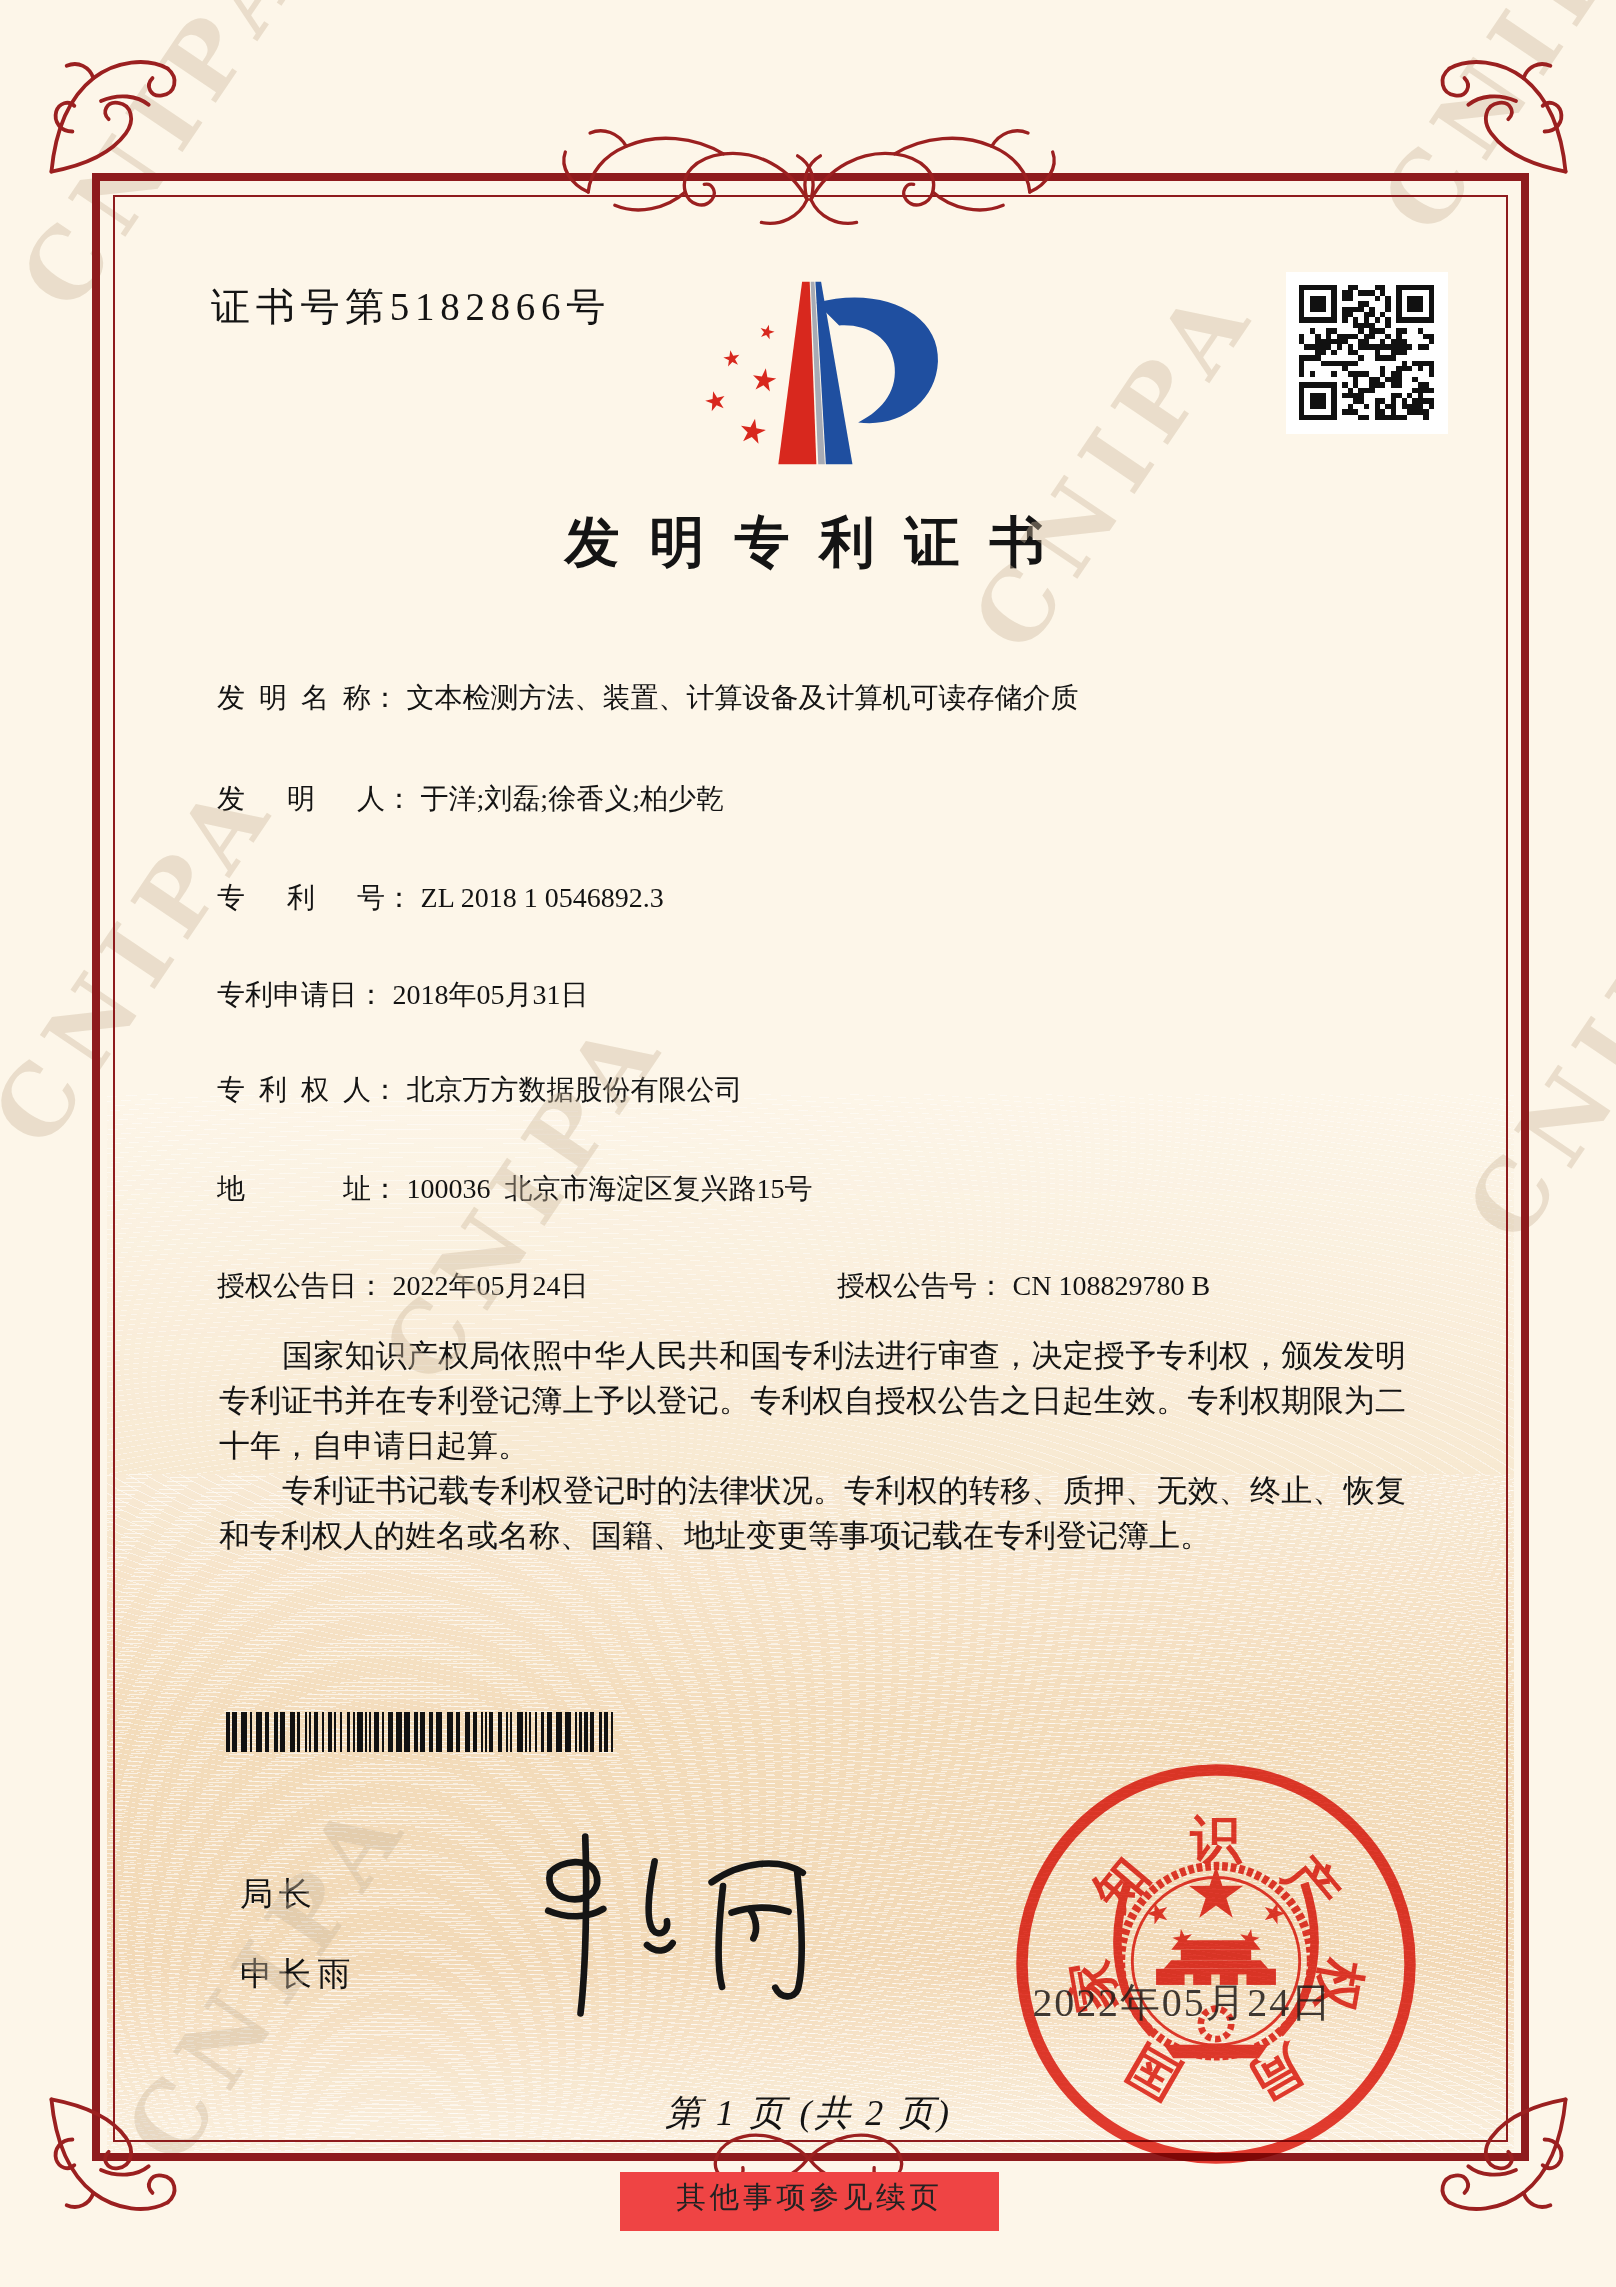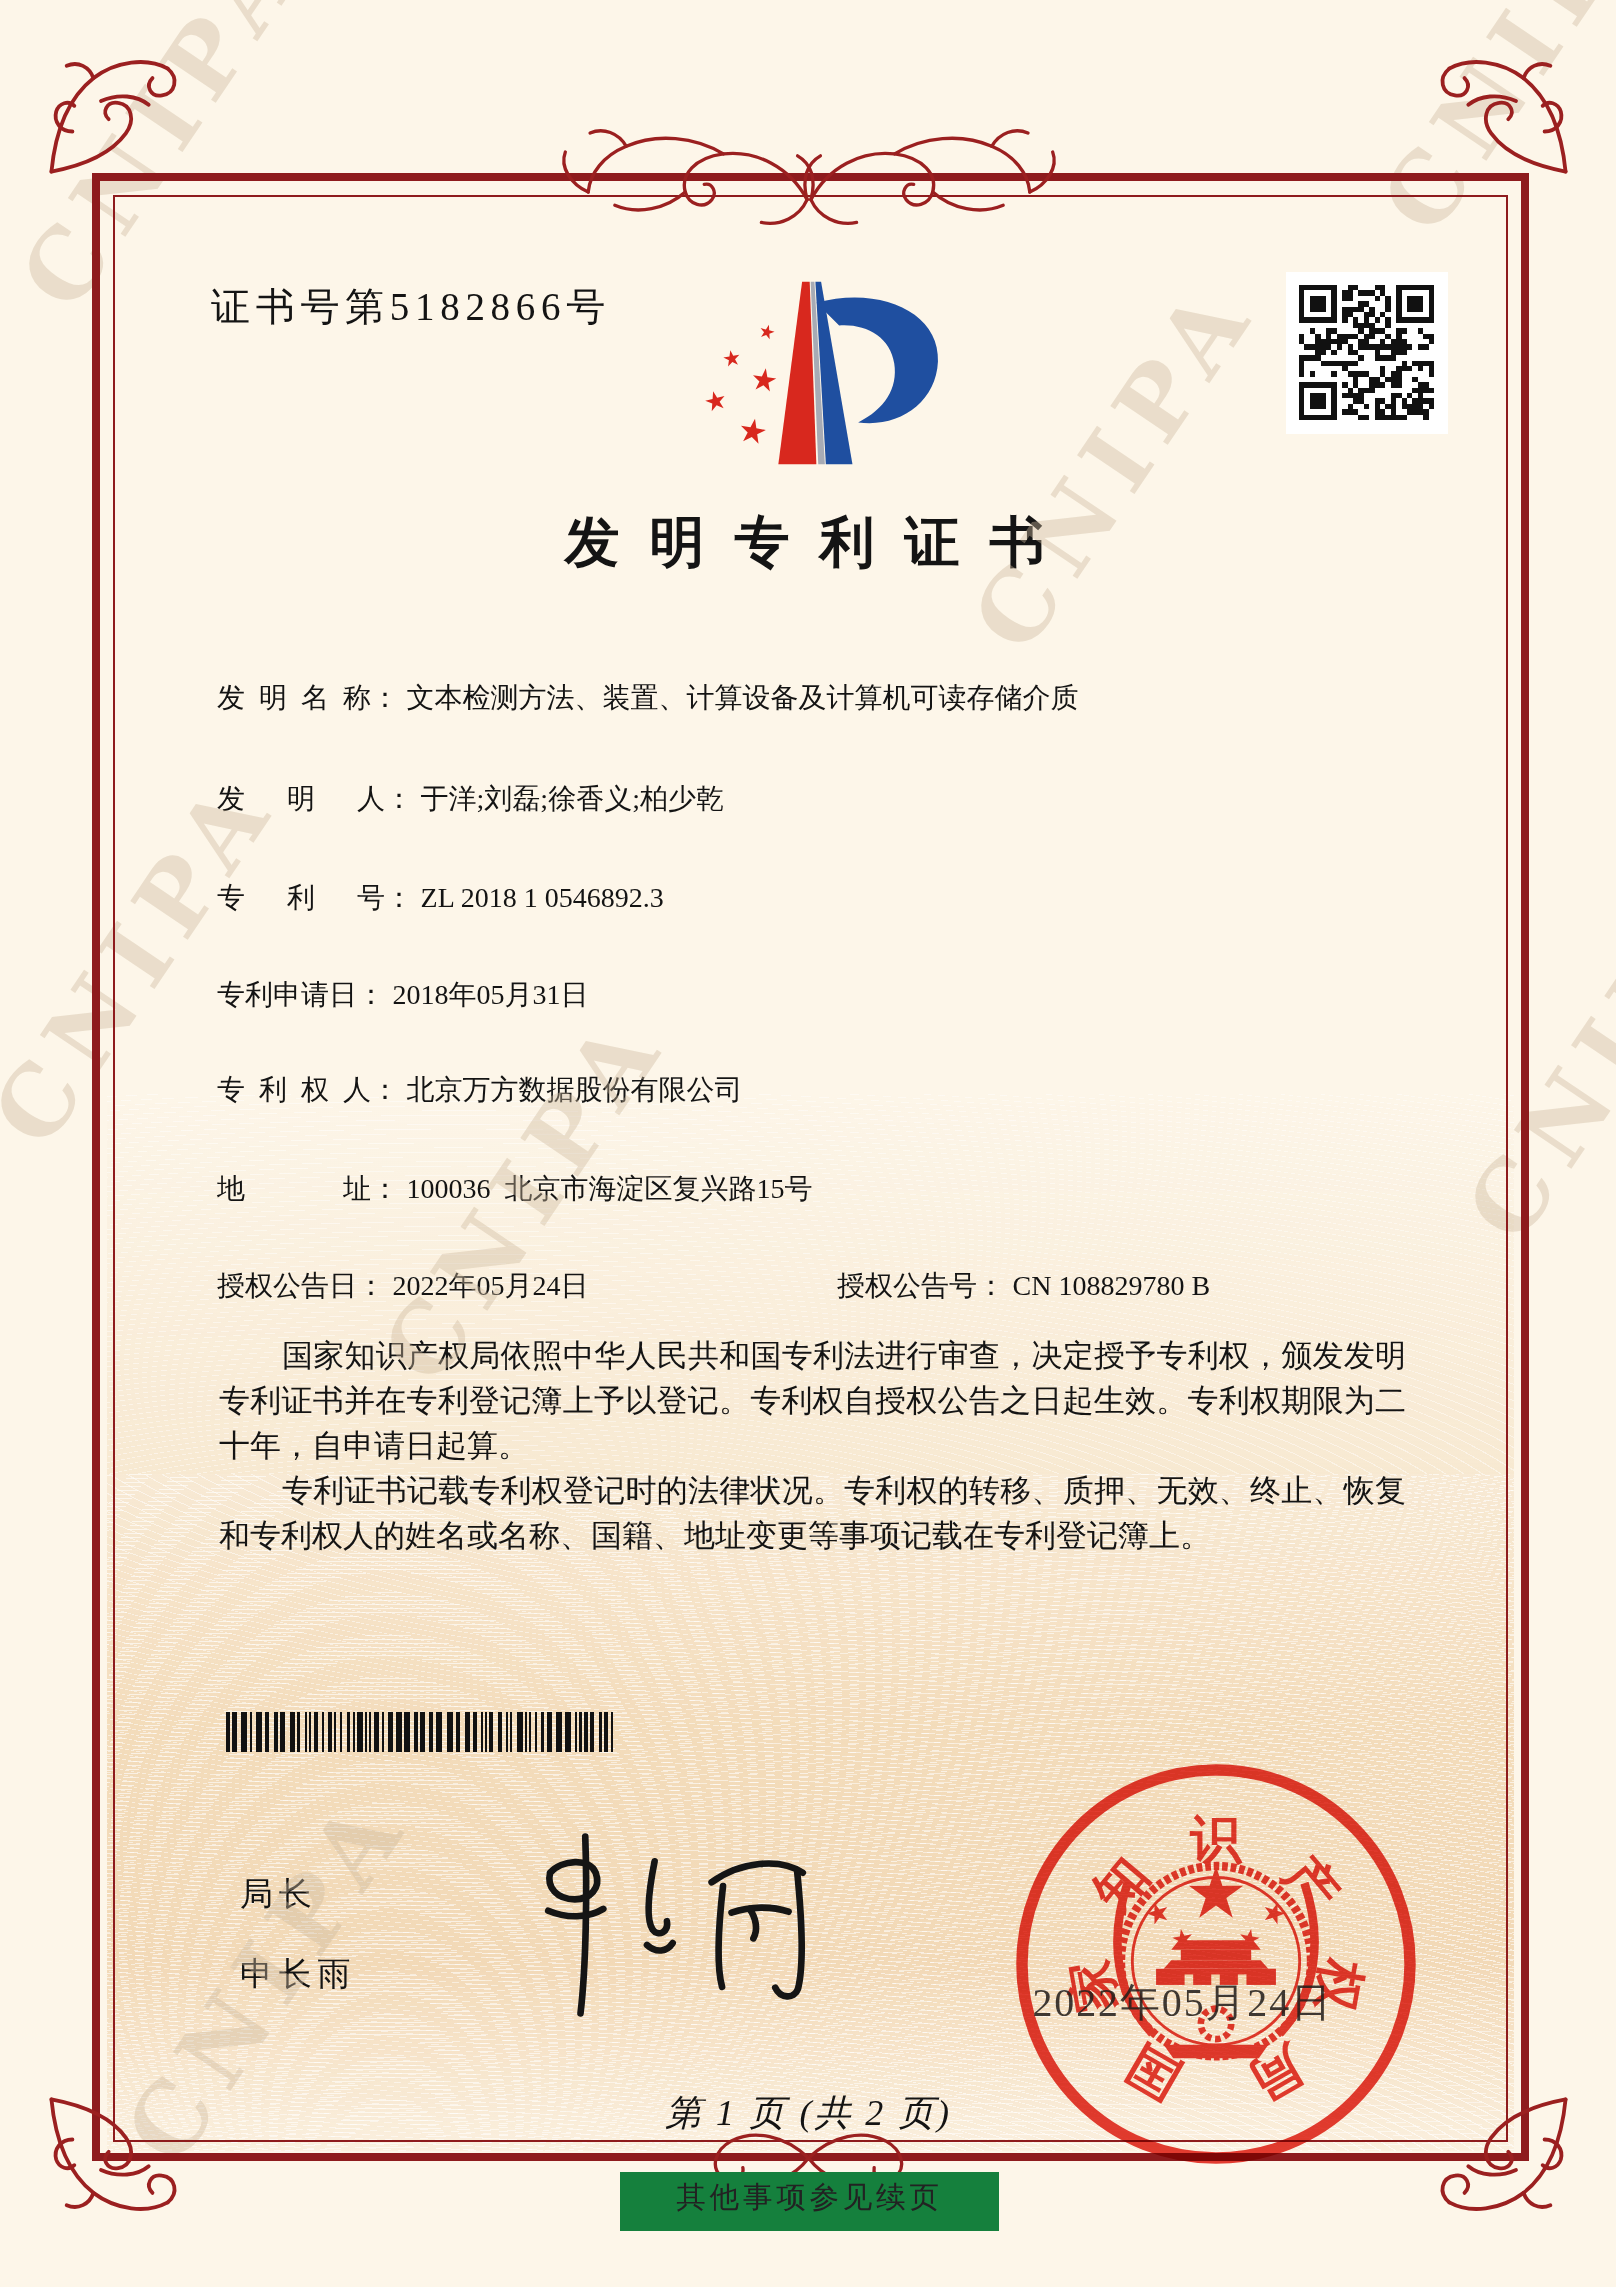--- a/index.html
+++ b/index.html
@@ -48,21 +48,21 @@
   .pair2{position:absolute;left:620px;top:0;white-space:nowrap;}
   .body-text{
     left:219px;width:1187px;top:1333px;
     font-size:31px;line-height:45px;text-align:justify;
   }
   .body-text p{margin:0;text-indent:63px;}
   .sig-role{left:240px;top:1872px;font-size:33px;letter-spacing:5.7px;font-family:"Liberation Sans","DejaVu Sans",sans-serif;text-align:right;}
   .sig-name{left:240px;top:1952px;font-size:33px;letter-spacing:5.7px;font-family:"Liberation Sans","DejaVu Sans",sans-serif;}
   .footer-page{left:0;right:0;top:2089px;text-align:center;font-size:36px;letter-spacing:2.9px;font-style:italic;}
   .bottom-strip{
-    left:620px;top:2172px;width:379px;height:59px;background:#15803d;z-index:5;
+    left:620px;top:2172px;width:379px;height:59px;background:#ef4444;z-index:5;
     text-align:center;font-size:29.5px;letter-spacing:3.8px;color:#222;line-height:51px;
   }
   .qr-box{left:1286px;top:272px;width:162px;height:162px;background:#ffffff;z-index:4;}
   .qr-box svg{position:absolute;left:13.3px;top:13.3px;}
   .seal{left:1002px;top:1750px;z-index:6;mix-blend-mode:multiply;opacity:.95;}
   .seal-char{font-size:54px;font-weight:700;fill:#e23126;text-anchor:middle;font-family:"Liberation Serif",serif;}
   .seal-date{font-size:42px;letter-spacing:2px;fill:rgba(25,22,20,.88);font-family:"Liberation Serif",serif;}
   .barcode{left:226px;top:1712px;z-index:4;}
 </style>
 </head>

